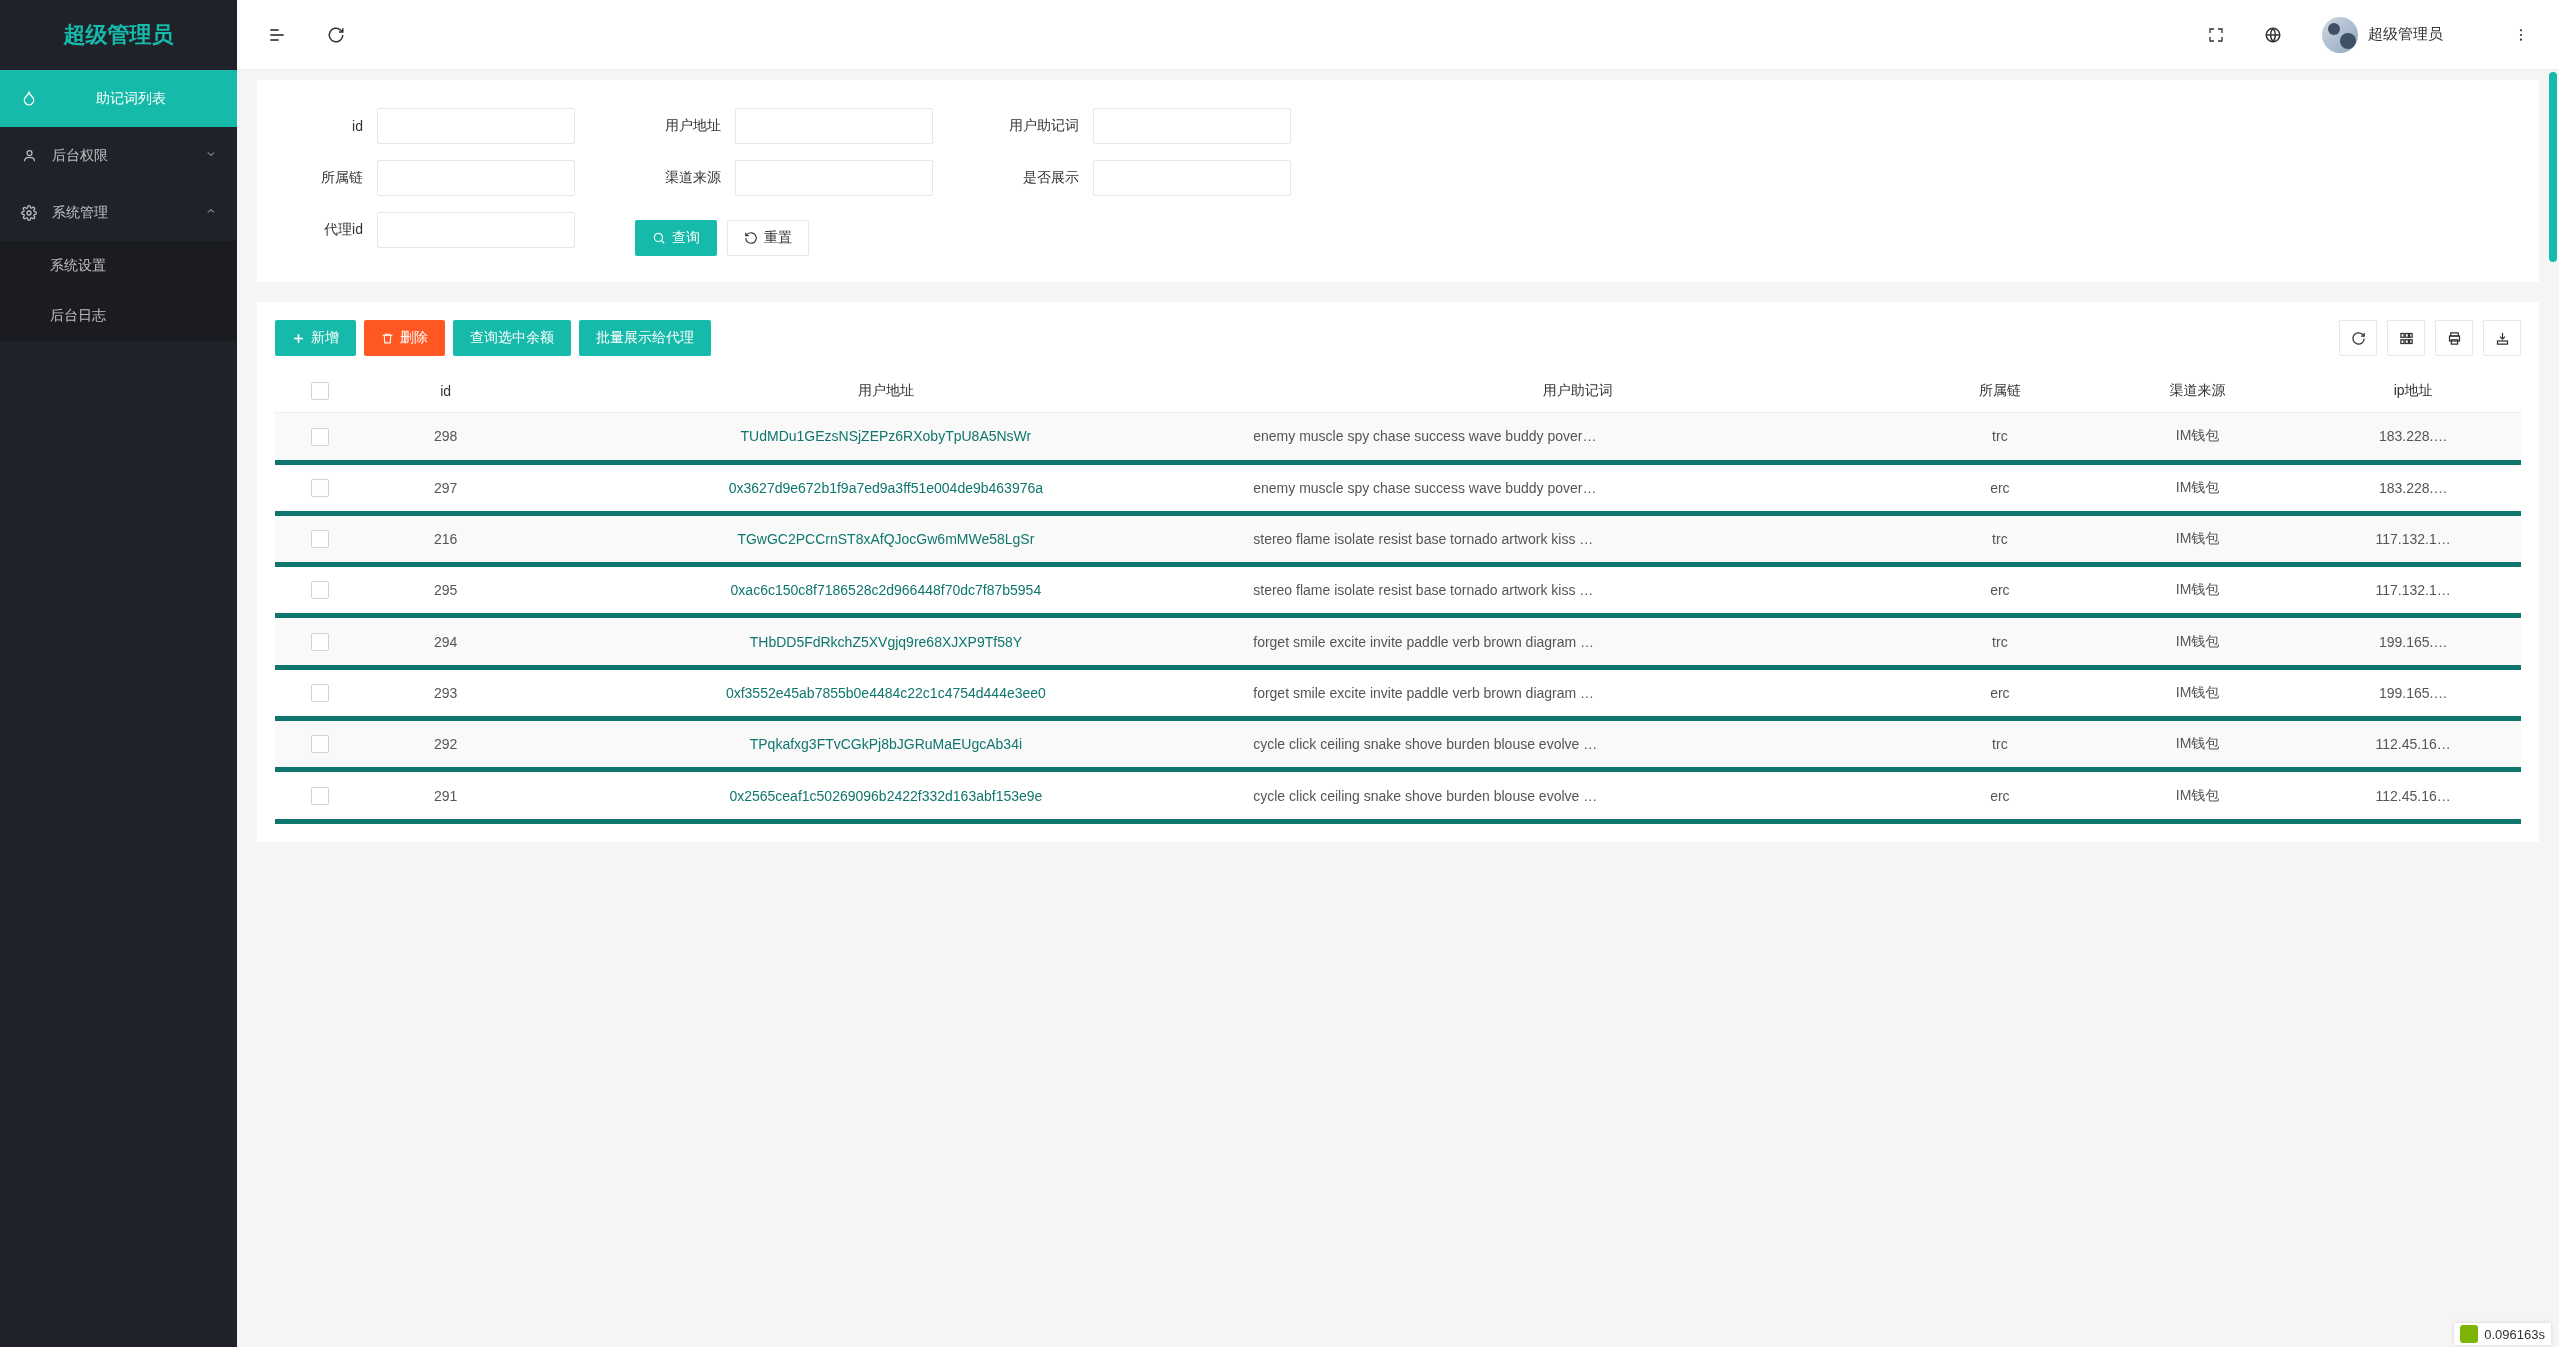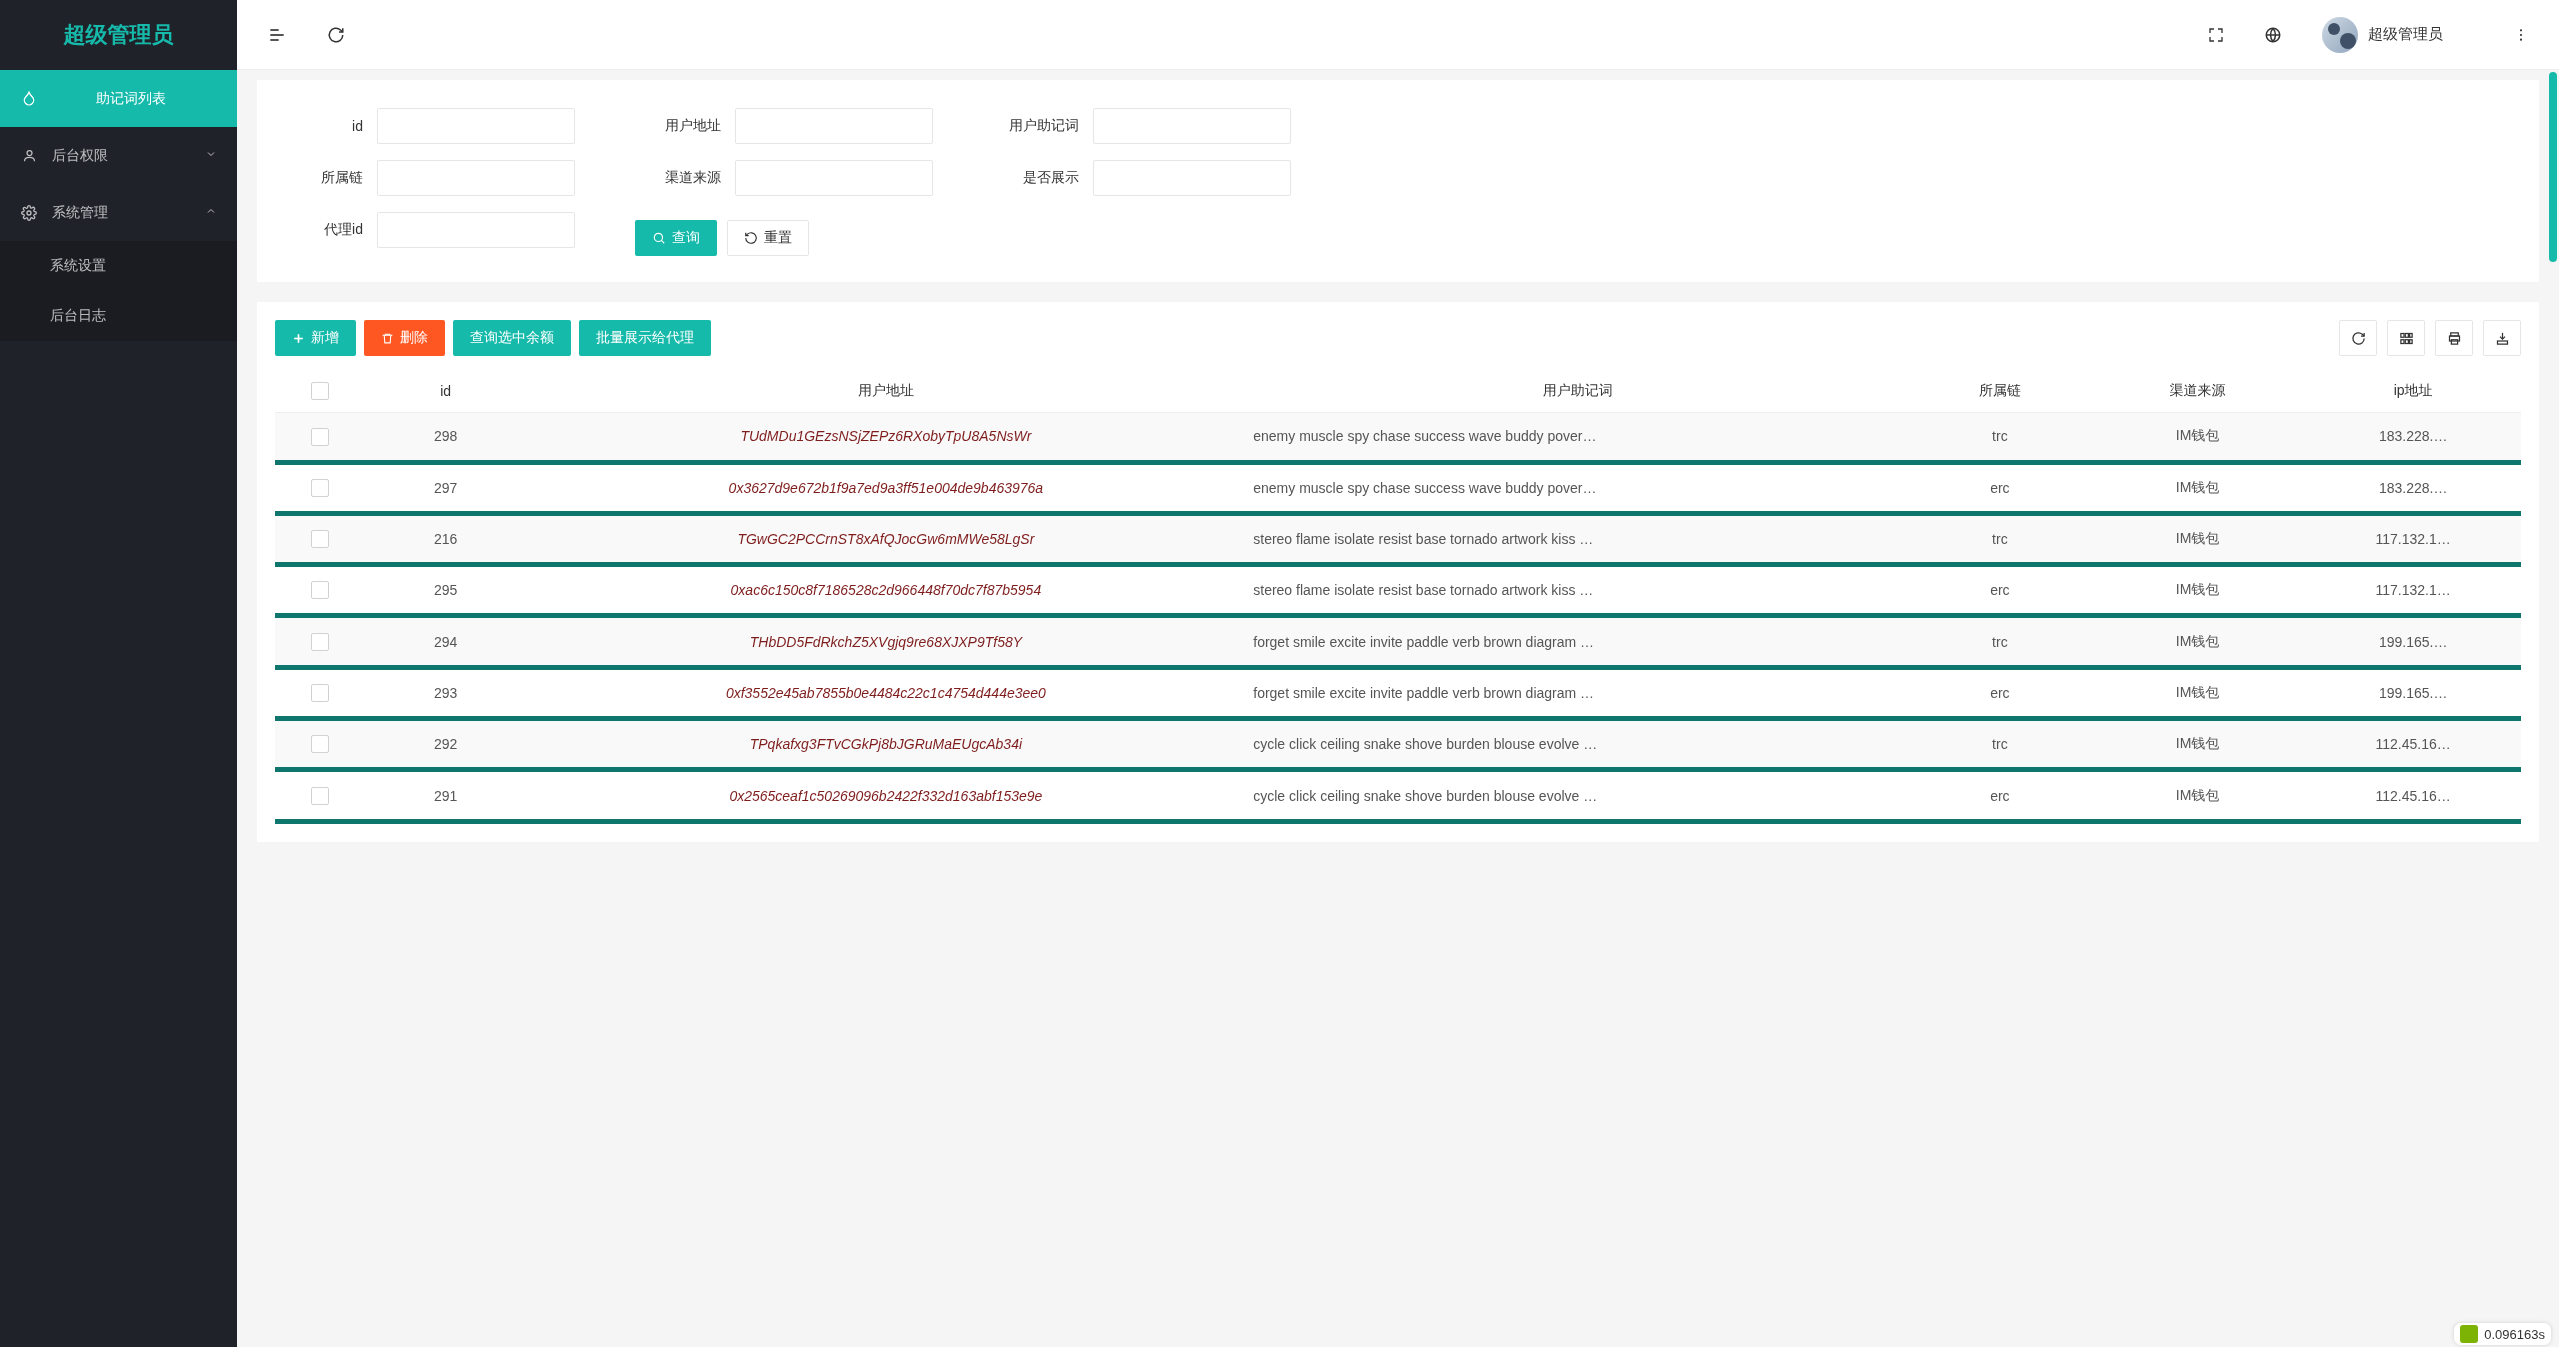--- a/index.html
+++ b/index.html
@@ -233,35 +233,35 @@
     .checkbox {
       width: 18px;
       height: 18px;
       border: 1px solid #d2d2d2;
       border-radius: 2px;
       display: inline-block;
       cursor: pointer;
       background: #fff;
       vertical-align: middle;
     }
-    .link { color: #7f1d1d; font-style: italic; }
+    .link { color: #0f766e; }
     .col-check { width: 50px; }
     .col-id { width: 90px; }
     .col-addr { width: 400px; }
     .col-mnem { width: 370px; }
     .col-chain { width: 100px; }
     .col-channel { width: 120px; }
     .col-ip { width: 120px; }
     
     .debug-widget {
       position: fixed;
       bottom: 2px;
       right: 8px;
       background: #fff;
-      border-radius: 7px;
+      border-radius: 0;
       padding: 2px 6px;
       font-size: 13px;
       display: flex;
       align-items: center;
       gap: 6px;
       box-shadow: 0 0 4px rgba(0,0,0,0.15);
     }
     .debug-icon {
       width: 18px;
       height: 18px;

